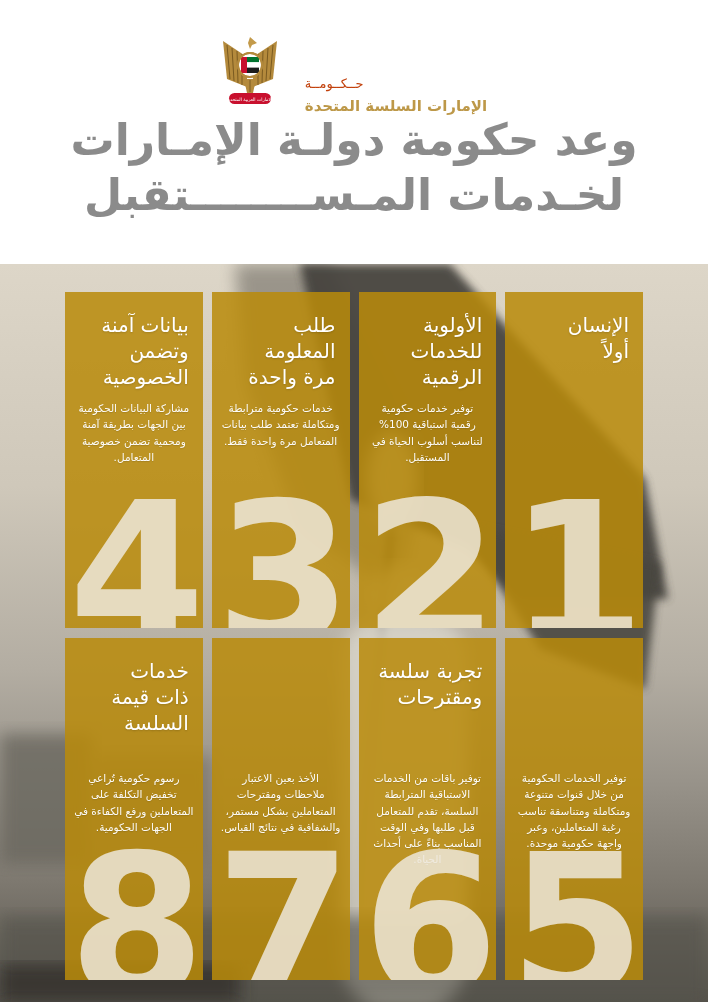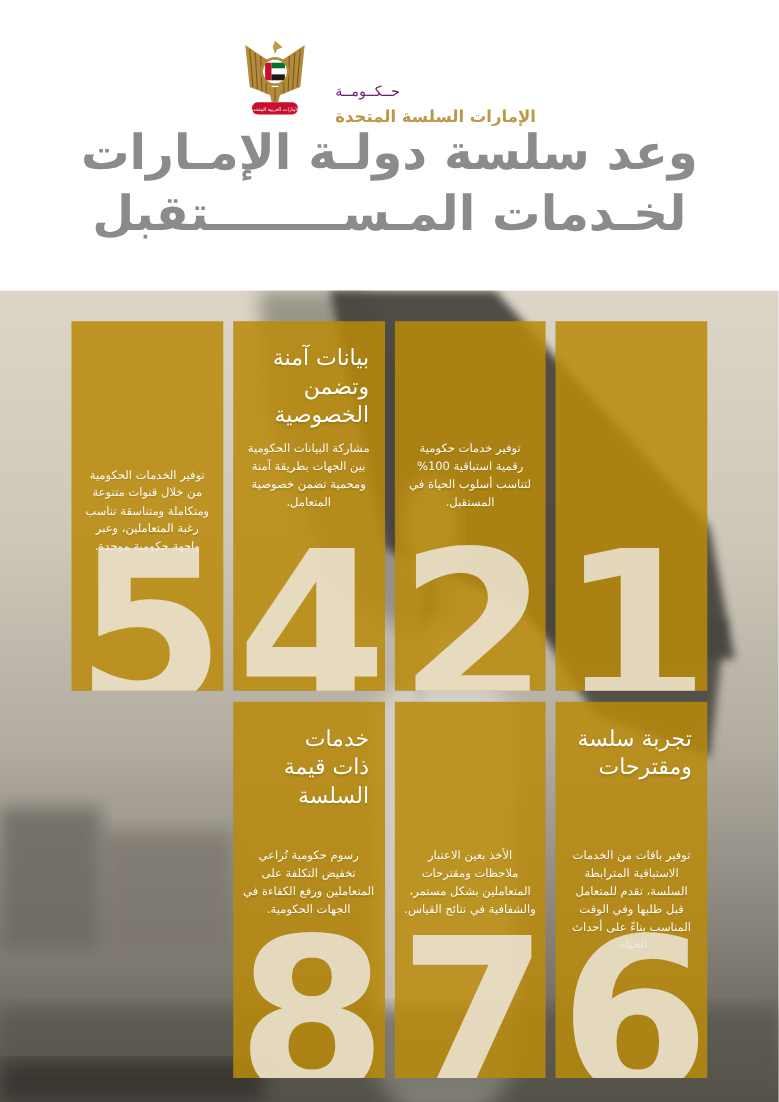--- a/index.html
+++ b/index.html
@@ -6,21 +6,21 @@
   body{
     width:708px;height:1002px;position:relative;overflow:hidden;
     background:#ffffff;
     font-family:"DejaVu Sans",sans-serif;
   }
   
   .photo{position:absolute;left:0;top:264px;width:708px;height:738px;}
   
   .logo-row{position:absolute;top:28px;left:0;width:708px;display:flex;justify-content:center;align-items:center;gap:26px;}
   .logo-text{display:flex;flex-direction:column;text-align:left;direction:rtl;}
-  .logo-line1{color:#701a75;font-size:13px;letter-spacing:1px;margin-bottom:6px;margin-top:48px;}
+  .logo-line1{color:#c2410c;font-size:13px;letter-spacing:1px;margin-bottom:6px;margin-top:48px;}
   .logo-line2{color:#bd9848;font-size:15px;font-weight:bold;}
   .page-title{
     position:absolute;top:112px;left:0;width:708px;text-align:center;
     color:#8b8b8b;font-weight:bold;font-size:44px;line-height:1.25;
     direction:rtl;white-space:pre-line;
   }
   
   .grid{
     position:absolute;left:65px;top:292px;width:578px;
     display:grid;direction:rtl;
@@ -129,34 +129,46 @@
 
     <rect x="8" y="58" width="42" height="11" rx="5.5" fill="#c8102e"></rect>
     <text x="29" y="66" text-anchor="middle" font-size="4.5" fill="#ffffff">الامارات العربية المتحدة</text>
   </svg>
   <div class="logo-text">
     <span class="logo-line1">حــكــومــة</span>
     <span class="logo-line2">الإمارات السلسة المتحدة</span>
   </div>
 </div>
 
-<div class="page-title">وعد سلسة دولـة الإمـارات
+<div class="page-title">وعد حكومة دولـة الإمـارات
 لخـدمات المـســــــــتقبل</div>
 
 <div class="grid">
 
   <div class="card row1">
+    <div class="card-title">الإنسان
+أولاً</div>
     <div class="card-number">1</div>
   </div>
 
   <div class="card row1">
+    <div class="card-title">الأولوية
+للخدمات
+الرقمية</div>
     <div class="card-body">توفير خدمات حكومية رقمية استباقية 100% لتناسب أسلوب الحياة في المستقبل.</div>
     <div class="card-number">2</div>
   </div>
 
+  <div class="card row1">
+    <div class="card-title">طلب
+المعلومة
+مرة واحدة</div>
+    <div class="card-body">خدمات حكومية مترابطة ومتكاملة تعتمد طلب بيانات المتعامل مرة واحدة فقط.</div>
+    <div class="card-number">3</div>
+  </div>
 
   <div class="card row1">
     <div class="card-title">بيانات آمنة
 وتضمن
 الخصوصية</div>
     <div class="card-body">مشاركة البيانات الحكومية بين الجهات بطريقة آمنة ومحمية تضمن خصوصية المتعامل.</div>
     <div class="card-number">4</div>
   </div>
 
   <div class="card row2">

